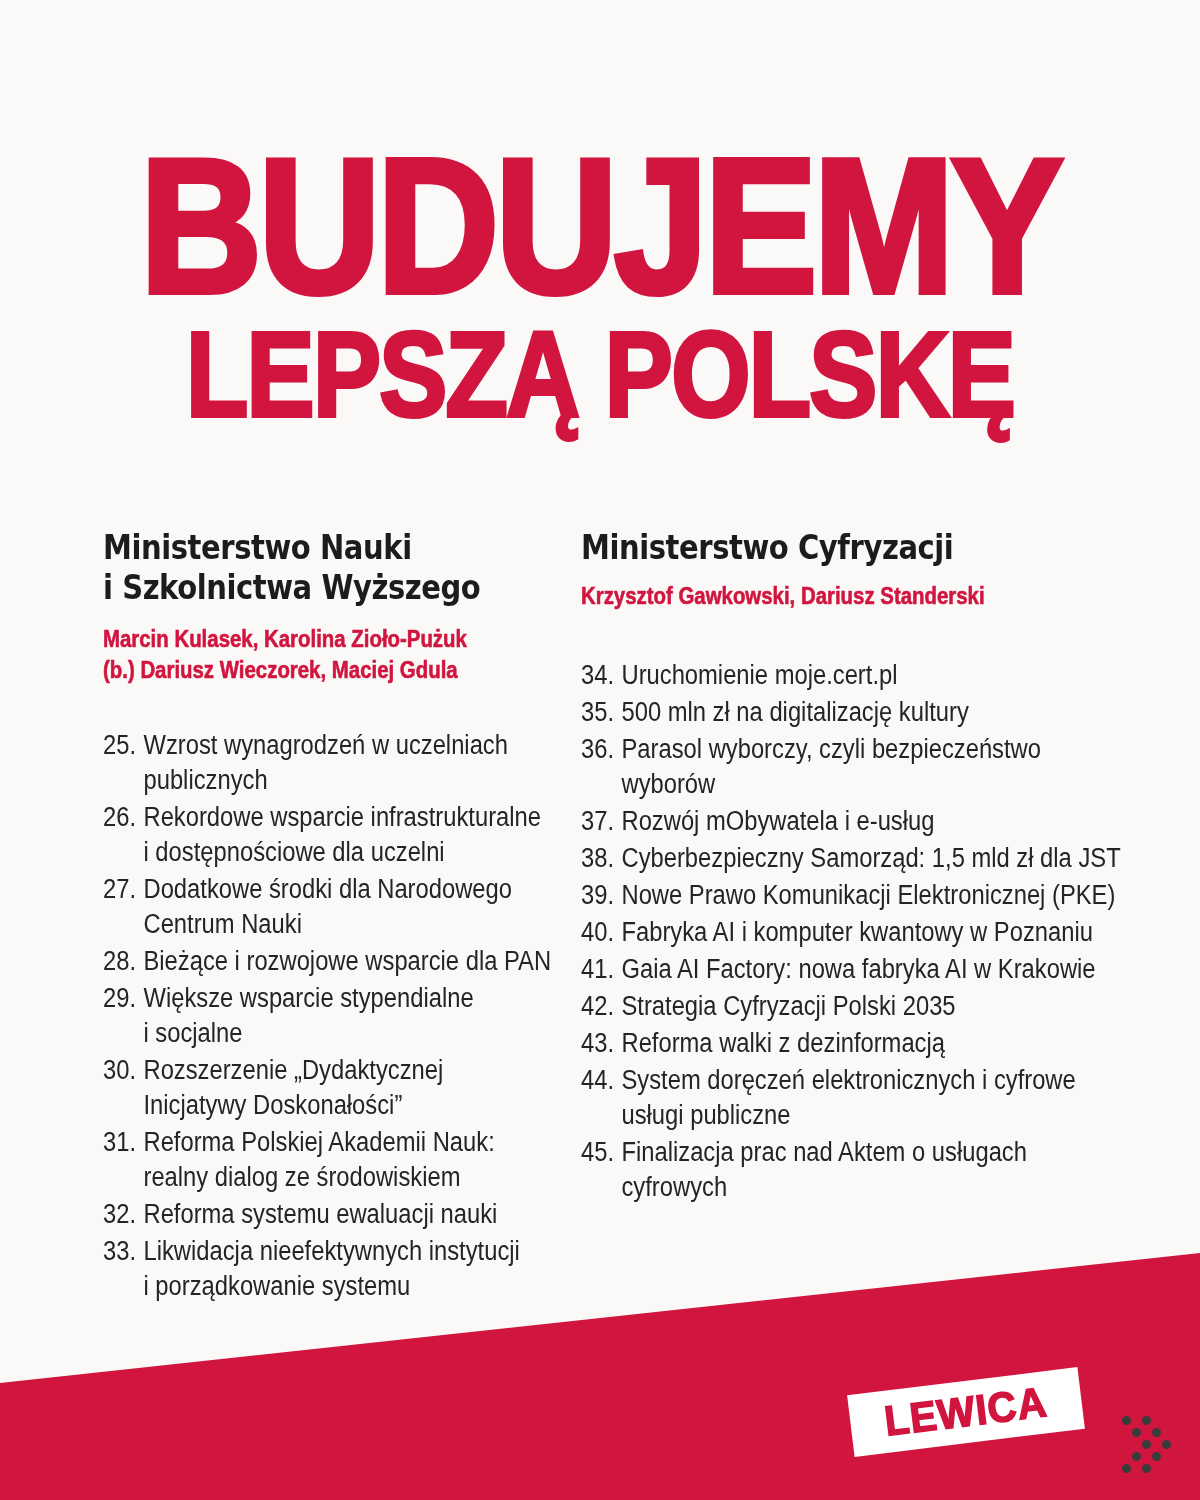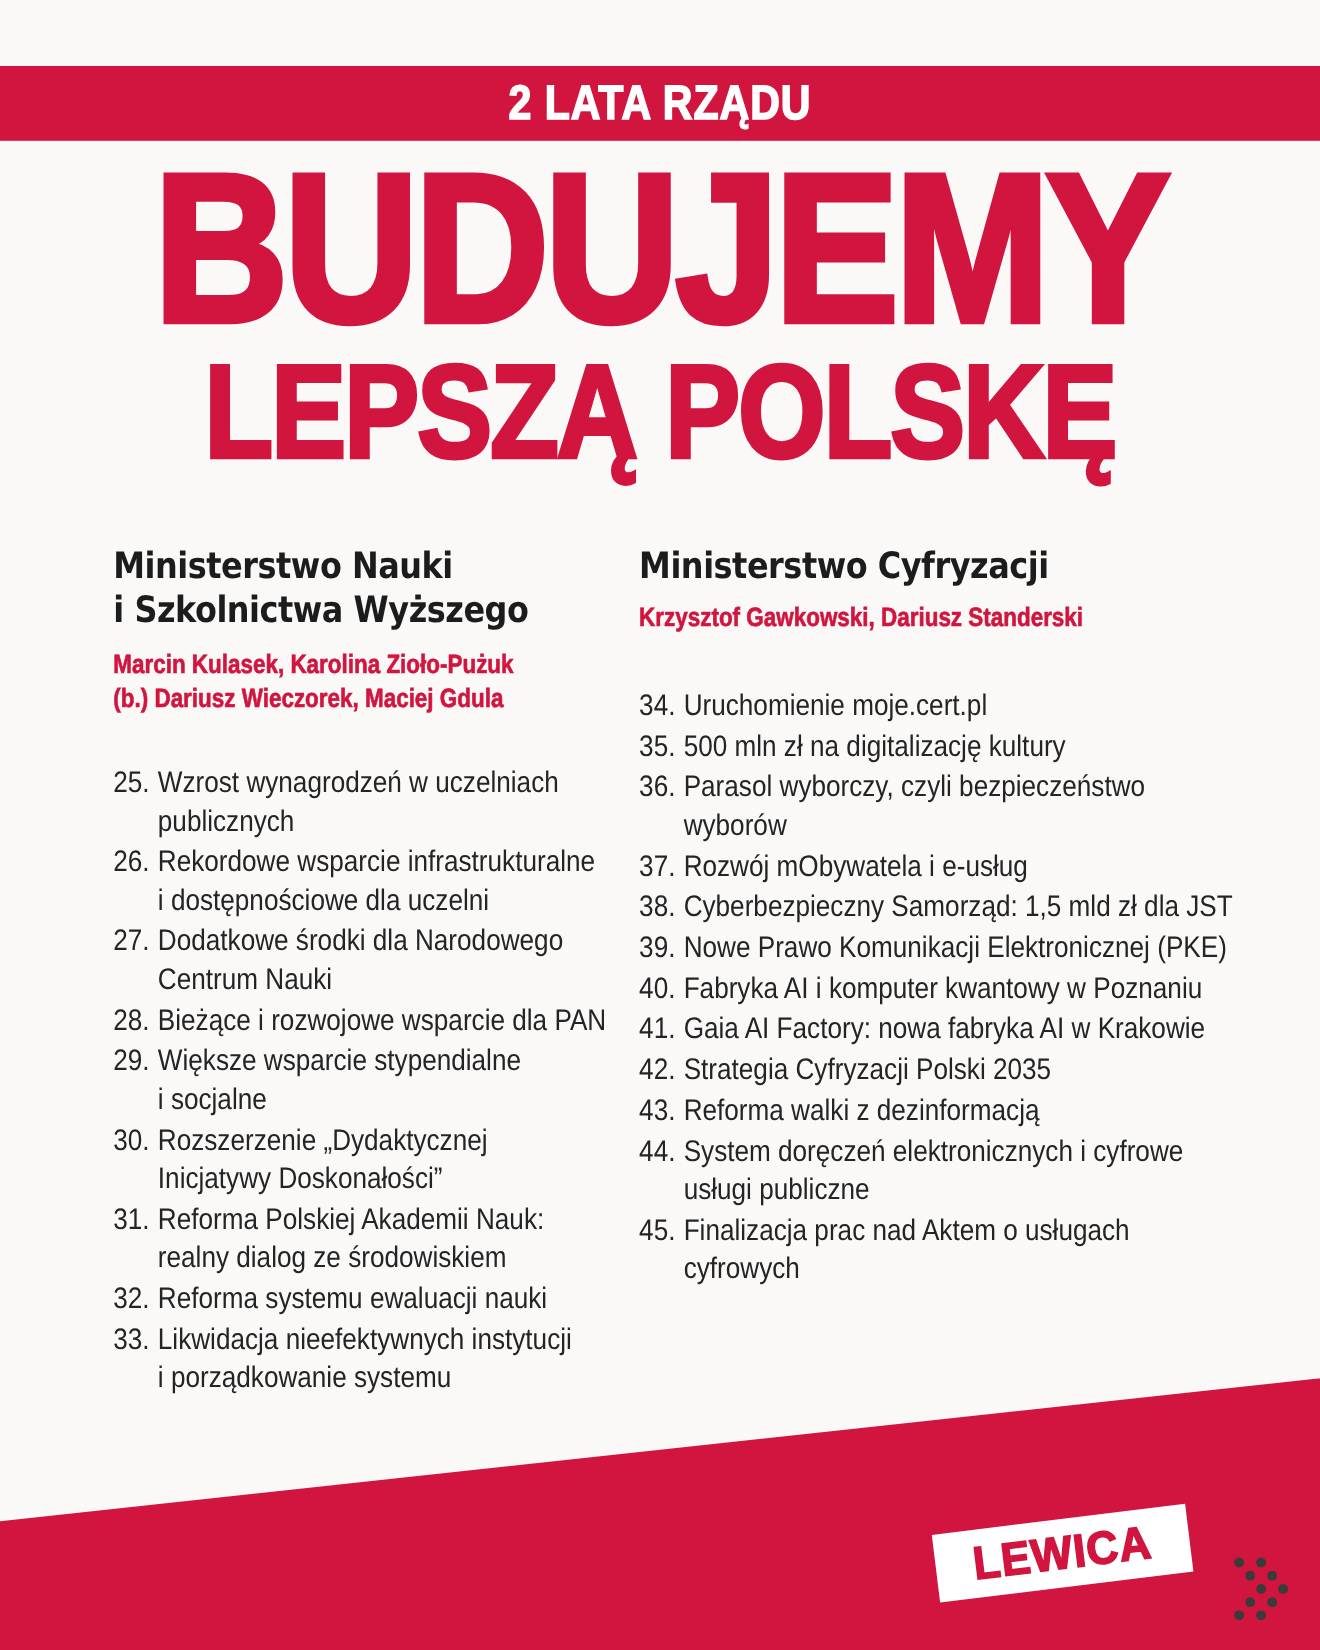--- a/index.html
+++ b/index.html
@@ -36,21 +36,21 @@
   }
   .headline-2{
     position:absolute;left:0;top:314px;width:1200px;text-align:center;
     color:var(--red);font-weight:bold;font-size:120px;line-height:1;
     letter-spacing:-2px;white-space:nowrap;
     transform:scaleX(0.85);transform-origin:center top;
     -webkit-text-stroke:4px var(--red);
   }
 
   
-  .columns{position:absolute;inset:0;}
+  .columns{position:absolute;inset:0;margin-top:34px;}
   .column{position:absolute;top:0;width:560px;height:1320px;}
   .column:nth-of-type(1){left:103px;}
   .column:nth-of-type(2){left:581px;}
 
   .ministry{
     position:absolute;left:0;top:494px;margin:0;
     font-family:"DejaVu Sans", sans-serif;font-weight:bold;
     font-size:33px;line-height:40px;color:var(--ink);
     letter-spacing:-0.5px;white-space:pre-line;
     transform:scaleX(0.88);transform-origin:left top;
@@ -106,23 +106,20 @@
   .dots-chevron i:nth-child(7){left:10px;top:36px;}
   .dots-chevron i:nth-child(8){left:30px;top:36px;}
   .dots-chevron i:nth-child(9){left:0;top:48px;}
   .dots-chevron i:nth-child(10){left:20px;top:48px;}
 </style>
 </head>
 <body>
 
 <div class="poster">
 
-  <div class="top-banner">
-    <span class="banner-label">2 LATA RZĄDU</span>
-  </div>
 
   <div class="headline-1">BUDUJEMY</div>
   <div class="headline-2">LEPSZĄ POLSKĘ</div>
 
   <div class="columns">
 
       <div class="column">
         <h2 class="ministry">Ministerstwo Nauki
 i Szkolnictwa Wyższego</h2>
         <div class="ministers">Marcin Kulasek, Karolina Zioło-Pużuk

